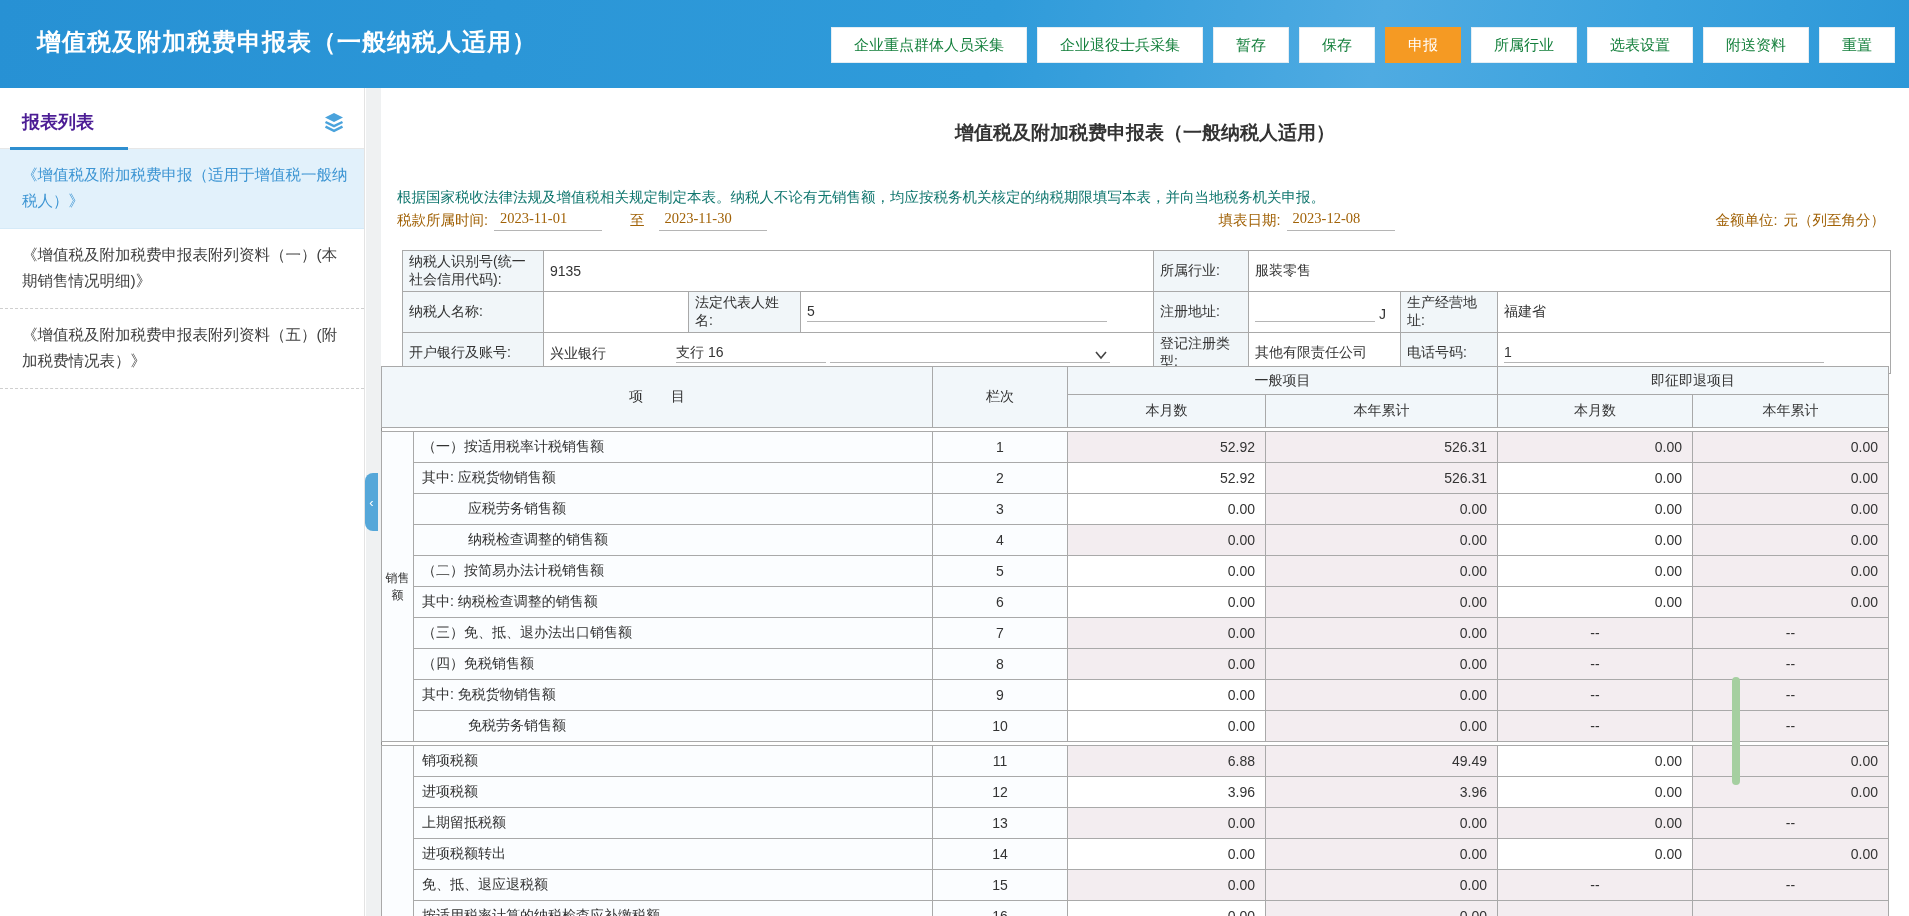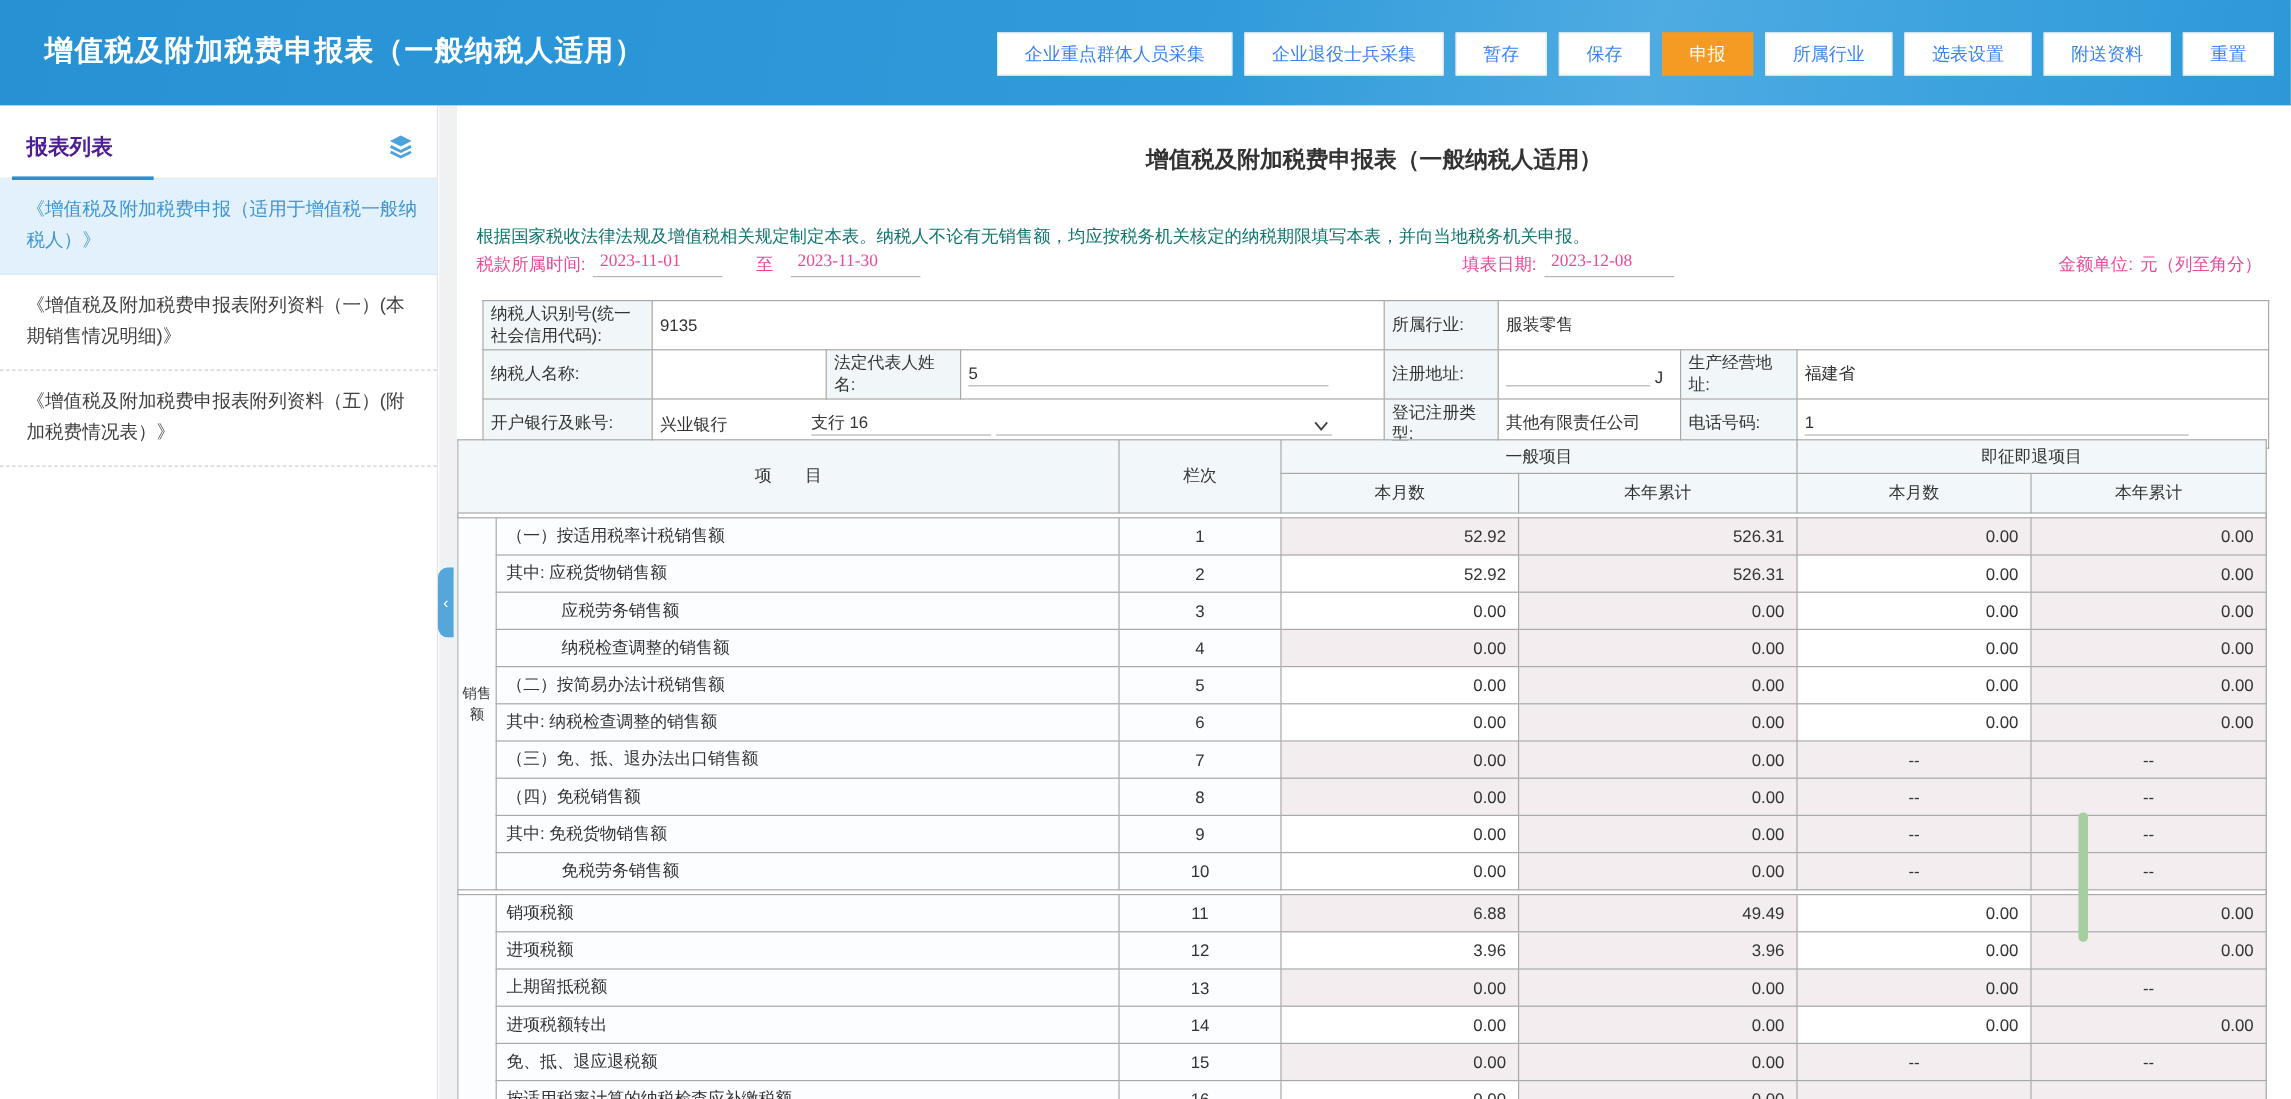--- a/index.html
+++ b/index.html
@@ -4,21 +4,21 @@
 <style>
   html,body{margin:0;padding:0;background:#fff;}
   body{width:1909px;height:916px;overflow:hidden;font-family:"Liberation Sans","DejaVu Sans",sans-serif;color:#333;}
   #app{position:relative;width:1741px;height:916px;background:#fff;}
 
   
   .topbar{position:absolute;top:0;left:0;width:1909px;height:88px;
     background:linear-gradient(100deg,#2791d4 0%,#2f9bda 52%,#4fabe2 72%,#3ba2de 86%,#2d98d8 100%);}
   .topbar-title{position:absolute;left:37px;top:26px;font-size:24px;font-weight:bold;color:#ffffff;letter-spacing:1px;}
   .topbar-buttons{position:absolute;right:14px;top:27px;display:flex;gap:10px;}
-  .hbtn{height:34px;background:#ffffff;color:#3b82f6;font-size:15px;display:flex;align-items:center;
+  .hbtn{height:34px;background:#ffffff;color:#15803d;font-size:15px;display:flex;align-items:center;
     padding:0 22px;border:1px solid #e4edf3;cursor:pointer;white-space:nowrap;}
   .hbtn.primary{background:#f59a23;color:#ffffff;border-color:#f59a23;}
 
   
   .sidebar{position:absolute;top:88px;left:0;width:364px;bottom:0;background:#fff;border-right:1px solid #e3e3e3;}
   .sb-head{margin-top:22px;padding:0 18px 14px 22px;display:flex;justify-content:space-between;align-items:center;
     border-bottom:1px solid #e7e7e7;position:relative;}
   .sb-head::after{content:"";position:absolute;left:10px;bottom:-2px;width:118px;height:3px;background:#2f8fd0;}
   .sb-title{font-size:18px;font-weight:bold;color:#4c1d95;}
   .layers-icon{width:24px;height:24px;display:block;}
@@ -28,21 +28,21 @@
 
   
   .strip{position:absolute;top:88px;left:366px;width:15px;bottom:0;background:#eff1f2;}
   .collapse-handle{position:absolute;left:365px;top:473px;width:13px;height:58px;background:#55a7d9;
     border-radius:8px 0 0 8px;color:#fff;font-size:13px;display:flex;align-items:center;justify-content:center;cursor:pointer;}
 
   
   .content{position:absolute;top:88px;left:381px;width:1528px;bottom:0;background:#fff;overflow:hidden;}
   .form-title{position:absolute;top:32px;left:0;width:1528px;text-align:center;font-size:19px;font-weight:bold;color:#333;}
   .intro{position:absolute;top:100px;left:16px;right:30px;font-size:14.5px;color:#0f766e;}
-  .daterow{position:absolute;top:122px;left:16px;right:24px;display:flex;align-items:center;font-size:14.5px;color:#ec4899;}
+  .daterow{position:absolute;top:122px;left:16px;right:24px;display:flex;align-items:center;font-size:14.5px;color:#a16207;}
   .inp{display:inline-block;border-bottom:1px solid #b5b5b5;padding:0 6px 3px 6px;min-width:96px;cursor:text;font-family:Liberation Serif, serif;}
   .daterow .lbl{margin-right:6px;}
   .daterow .to{margin:0 14px 0 28px;}
   .fill-group{margin-left:452px;display:flex;align-items:center;}
   .unit-group{margin-left:auto;display:flex;align-items:center;}
 
   
   .it{position:absolute;top:162px;left:21px;border-collapse:collapse;table-layout:fixed;width:1488px;border:1px solid #8f8f8f;}
   .it td{border:1px solid #a9a9a9;font-size:14px;color:#333;padding:2px 6px;box-sizing:border-box;vertical-align:middle;}
   .it .lab{background:#f1f6f9;}

